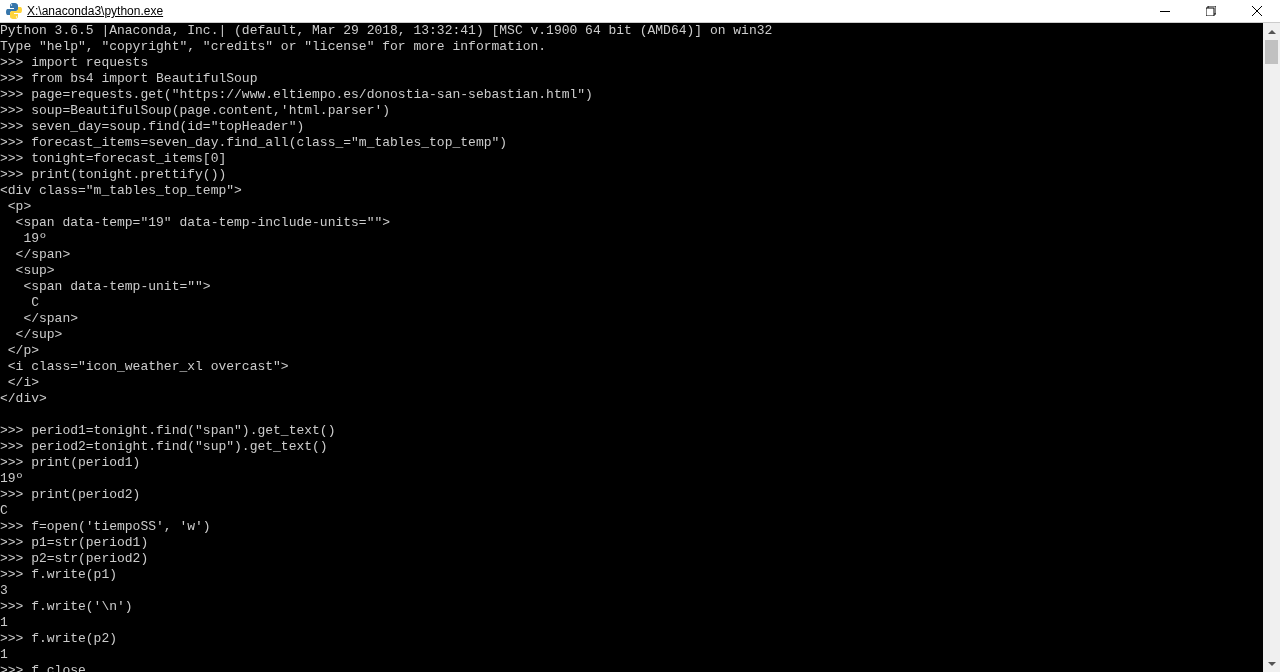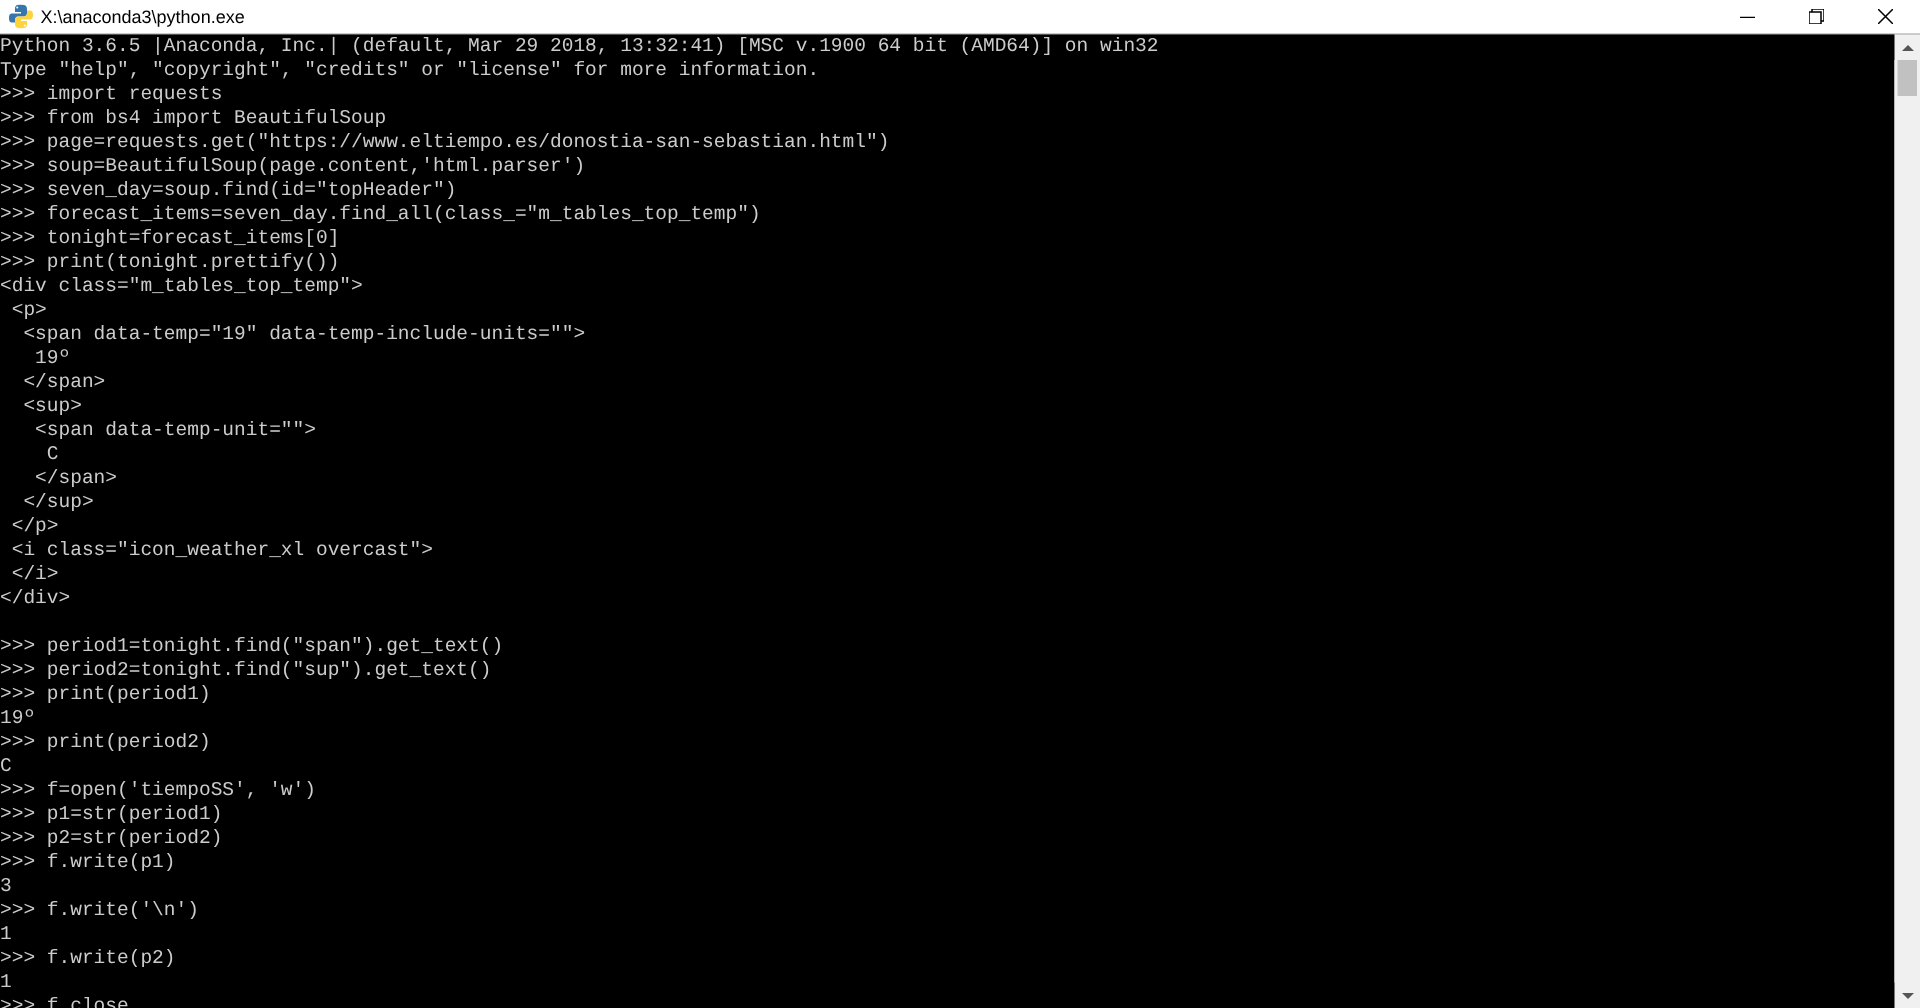--- a/index.html
+++ b/index.html
@@ -15,20 +15,21 @@
   .title-bar {
     height: 23px;
     background: #fff;
     display: flex;
     align-items: center;
     padding-left: 6px;
     border-bottom: 1px solid #ccc;
     font-family: "Segoe UI", Tahoma, sans-serif;
     font-size: 12px;
     color: #000;
+    text-decoration: underline;
   }
   .title-bar .app-icon {
     width: 16px;
     height: 16px;
     margin-right: 5px;
     display: inline-flex;
     align-items: center;
     justify-content: center;
   }
   .title-bar .title-text { flex: 1; }

